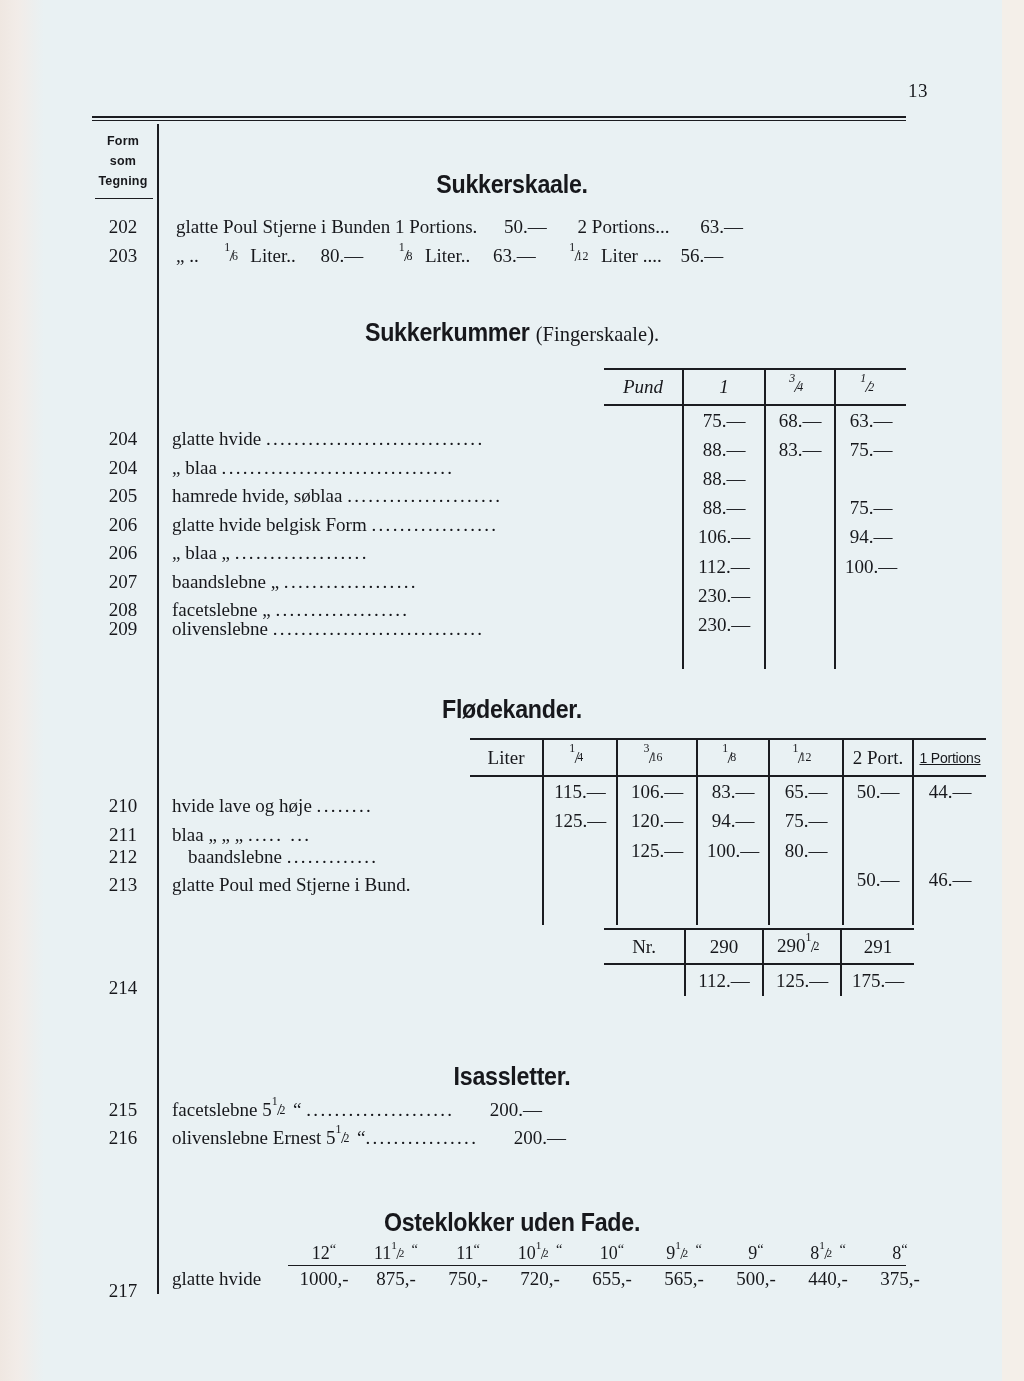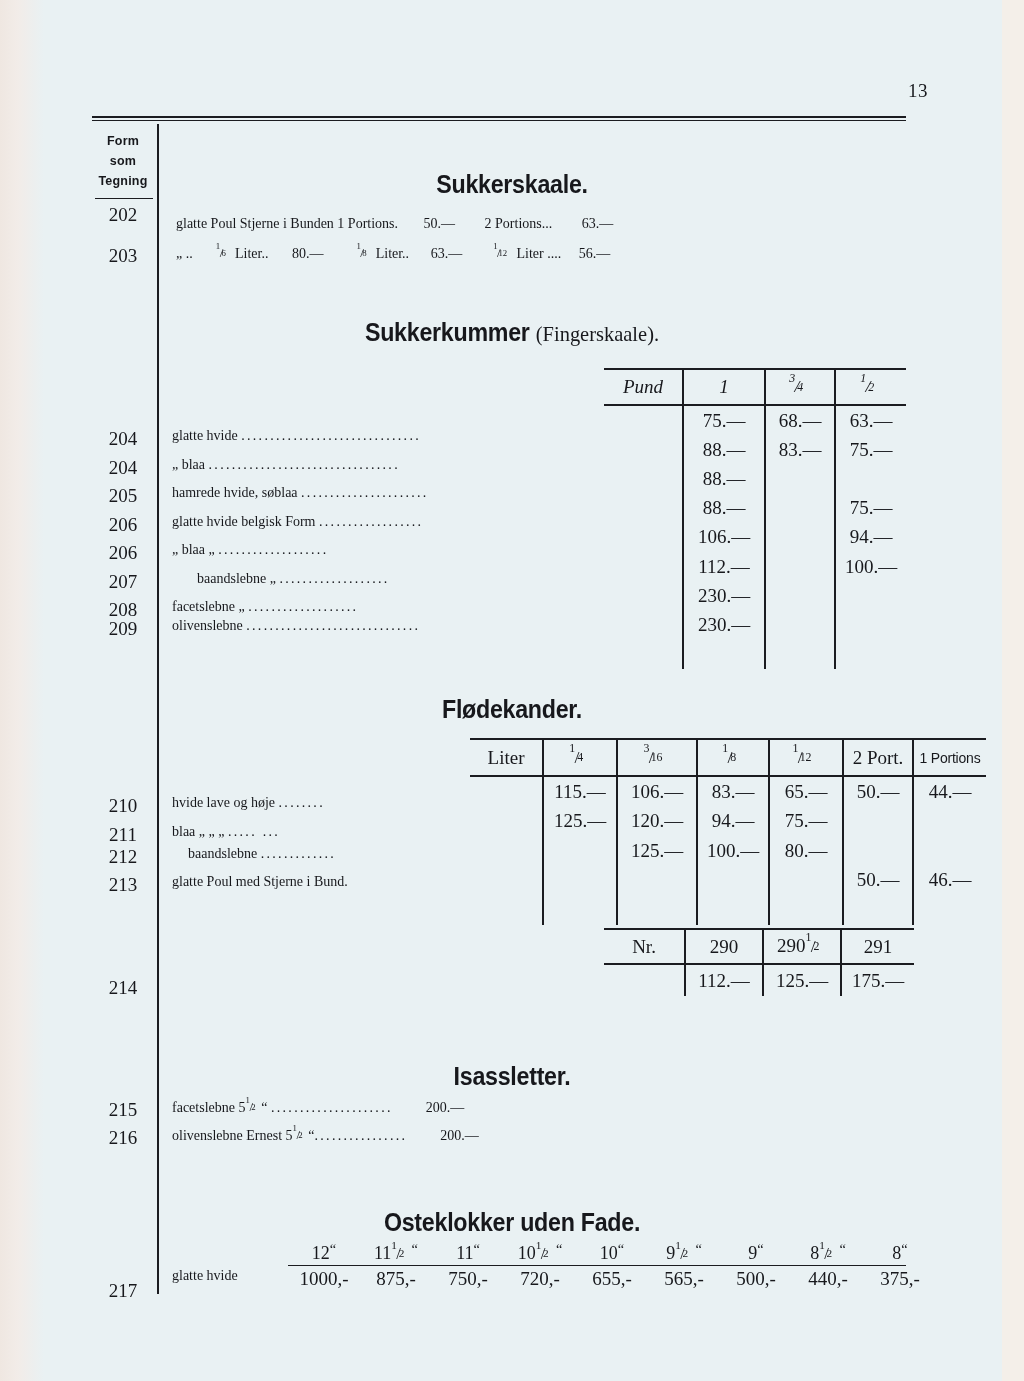--- a/index.html
+++ b/index.html
@@ -106,21 +106,21 @@
     position: absolute;
     left: 92px;
     width: 62px;
     text-align: center;
     font-size: 19px;
   }
 
   
   .row {
     position: absolute;
-    font-size: 14px;
+    font-size: 19px;
     white-space: nowrap;
   }
   .dots { letter-spacing: 2.3px; }
 
   
   .frac {
     display: inline-block;
     position: relative;
     width: 1.15em;
     height: 1em;
@@ -179,20 +179,21 @@
   #flodekander-table .c2 { width: 78px; }
   #flodekander-table .c3 { width: 70px; }
   #flodekander-table .c4 { width: 72px; }
   #flodekander-table .c5 { width: 68px; }
   #flodekander-table .c6 { width: 72px; }
   .portions-small {
     font-family: "Liberation Sans", sans-serif;
     font-weight: bold;
     font-size: 14px;
     letter-spacing: -0.2px;
+    text-decoration: underline;
   }
 
   
   #nr-table { left: 604px; top: 928px; }
   #nr-table th { height: 33px; }
   #nr-table td { height: 31px; }
   #nr-table .c0 { width: 80px; }
   #nr-table .c1 { width: 76px; }
   #nr-table .c2 { width: 76px; }
   #nr-table .c3 { width: 72px; }
@@ -233,21 +234,21 @@
   <div class="formhead">
     <div>Form</div>
     <div>som</div>
     <div>Tegning</div>
   </div>
   <div class="formhead-rule"></div>
   <div class="vrule"></div>
 
   <div class="heading" style="left:0; top:170px; width:1024px;">Sukkerskaale.</div>
 
-  <div class="fnum" style="top:204px;">202</div>
+  <div class="fnum" style="top:216px;">202</div>
   <div class="row" style="left:176px; top:216px;">
     <span>glatte Poul Stjerne i Bunden 1 Portions.</span>
     <span style="display:inline-block;width:22px"></span><span>50.—</span>
     <span style="display:inline-block;width:26px"></span><span>2 Portions...</span>
     <span style="display:inline-block;width:26px"></span><span>63.—</span>
   </div>
 
   <div class="fnum" style="top:245px;">203</div>
   <div class="row" style="left:176px; top:245px;">
     <span>„    ..</span>
@@ -292,21 +293,21 @@
     <span class="dots"> ......................</span>
   </div>
   <div class="row" style="left:172px; top:514px;">
     <span>glatte  hvide  belgisk  Form</span>
     <span class="dots"> ..................</span>
   </div>
   <div class="row" style="left:172px; top:542px;text-align:right;">
     <span>„     blaa          „</span>
     <span class="dots"> ...................</span>
   </div>
-  <div class="row" style="left:172px; top:571px;margin-left:25px;">
+  <div class="row" style="left:172px; top:571px;">
     <span>baandslebne        „</span>
     <span class="dots"> ...................</span>
   </div>
   <div class="row" style="left:172px; top:599px;">
     <span>facetslebne        „</span>
     <span class="dots"> ...................</span>
   </div>
   <div class="row" style="left:172px; top:618px;">
     <span>olivenslebne</span>
     <span class="dots"> ..............................</span>

